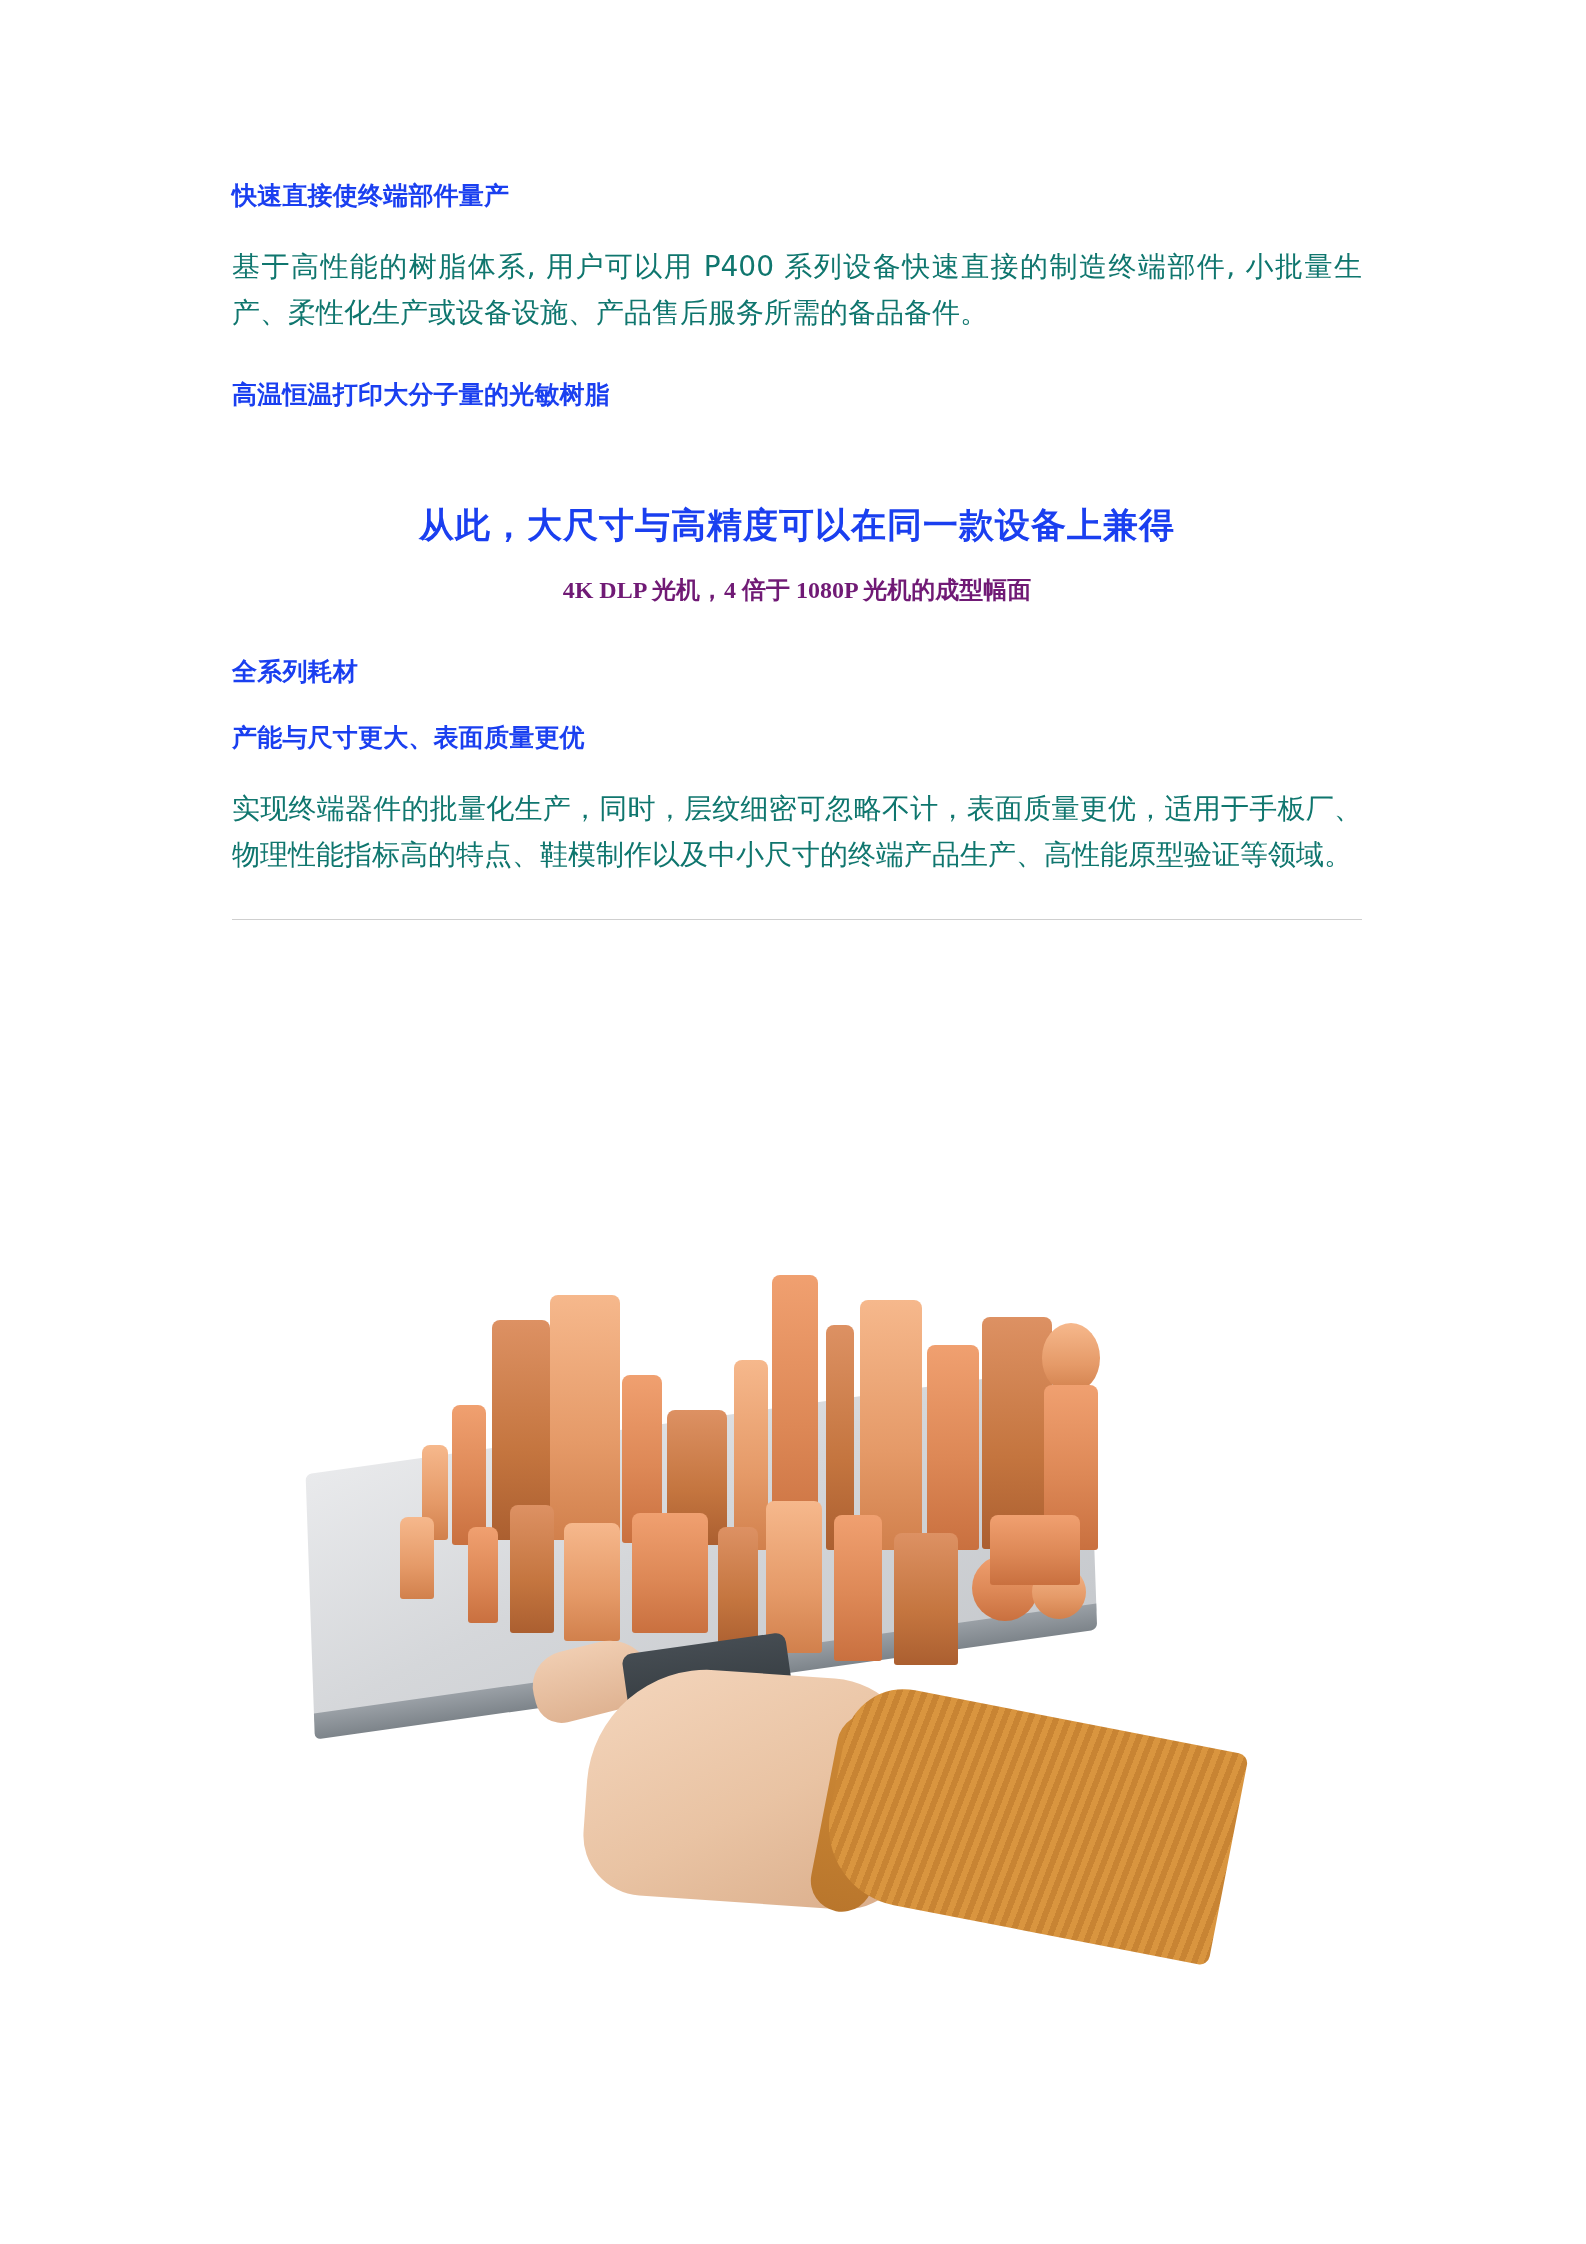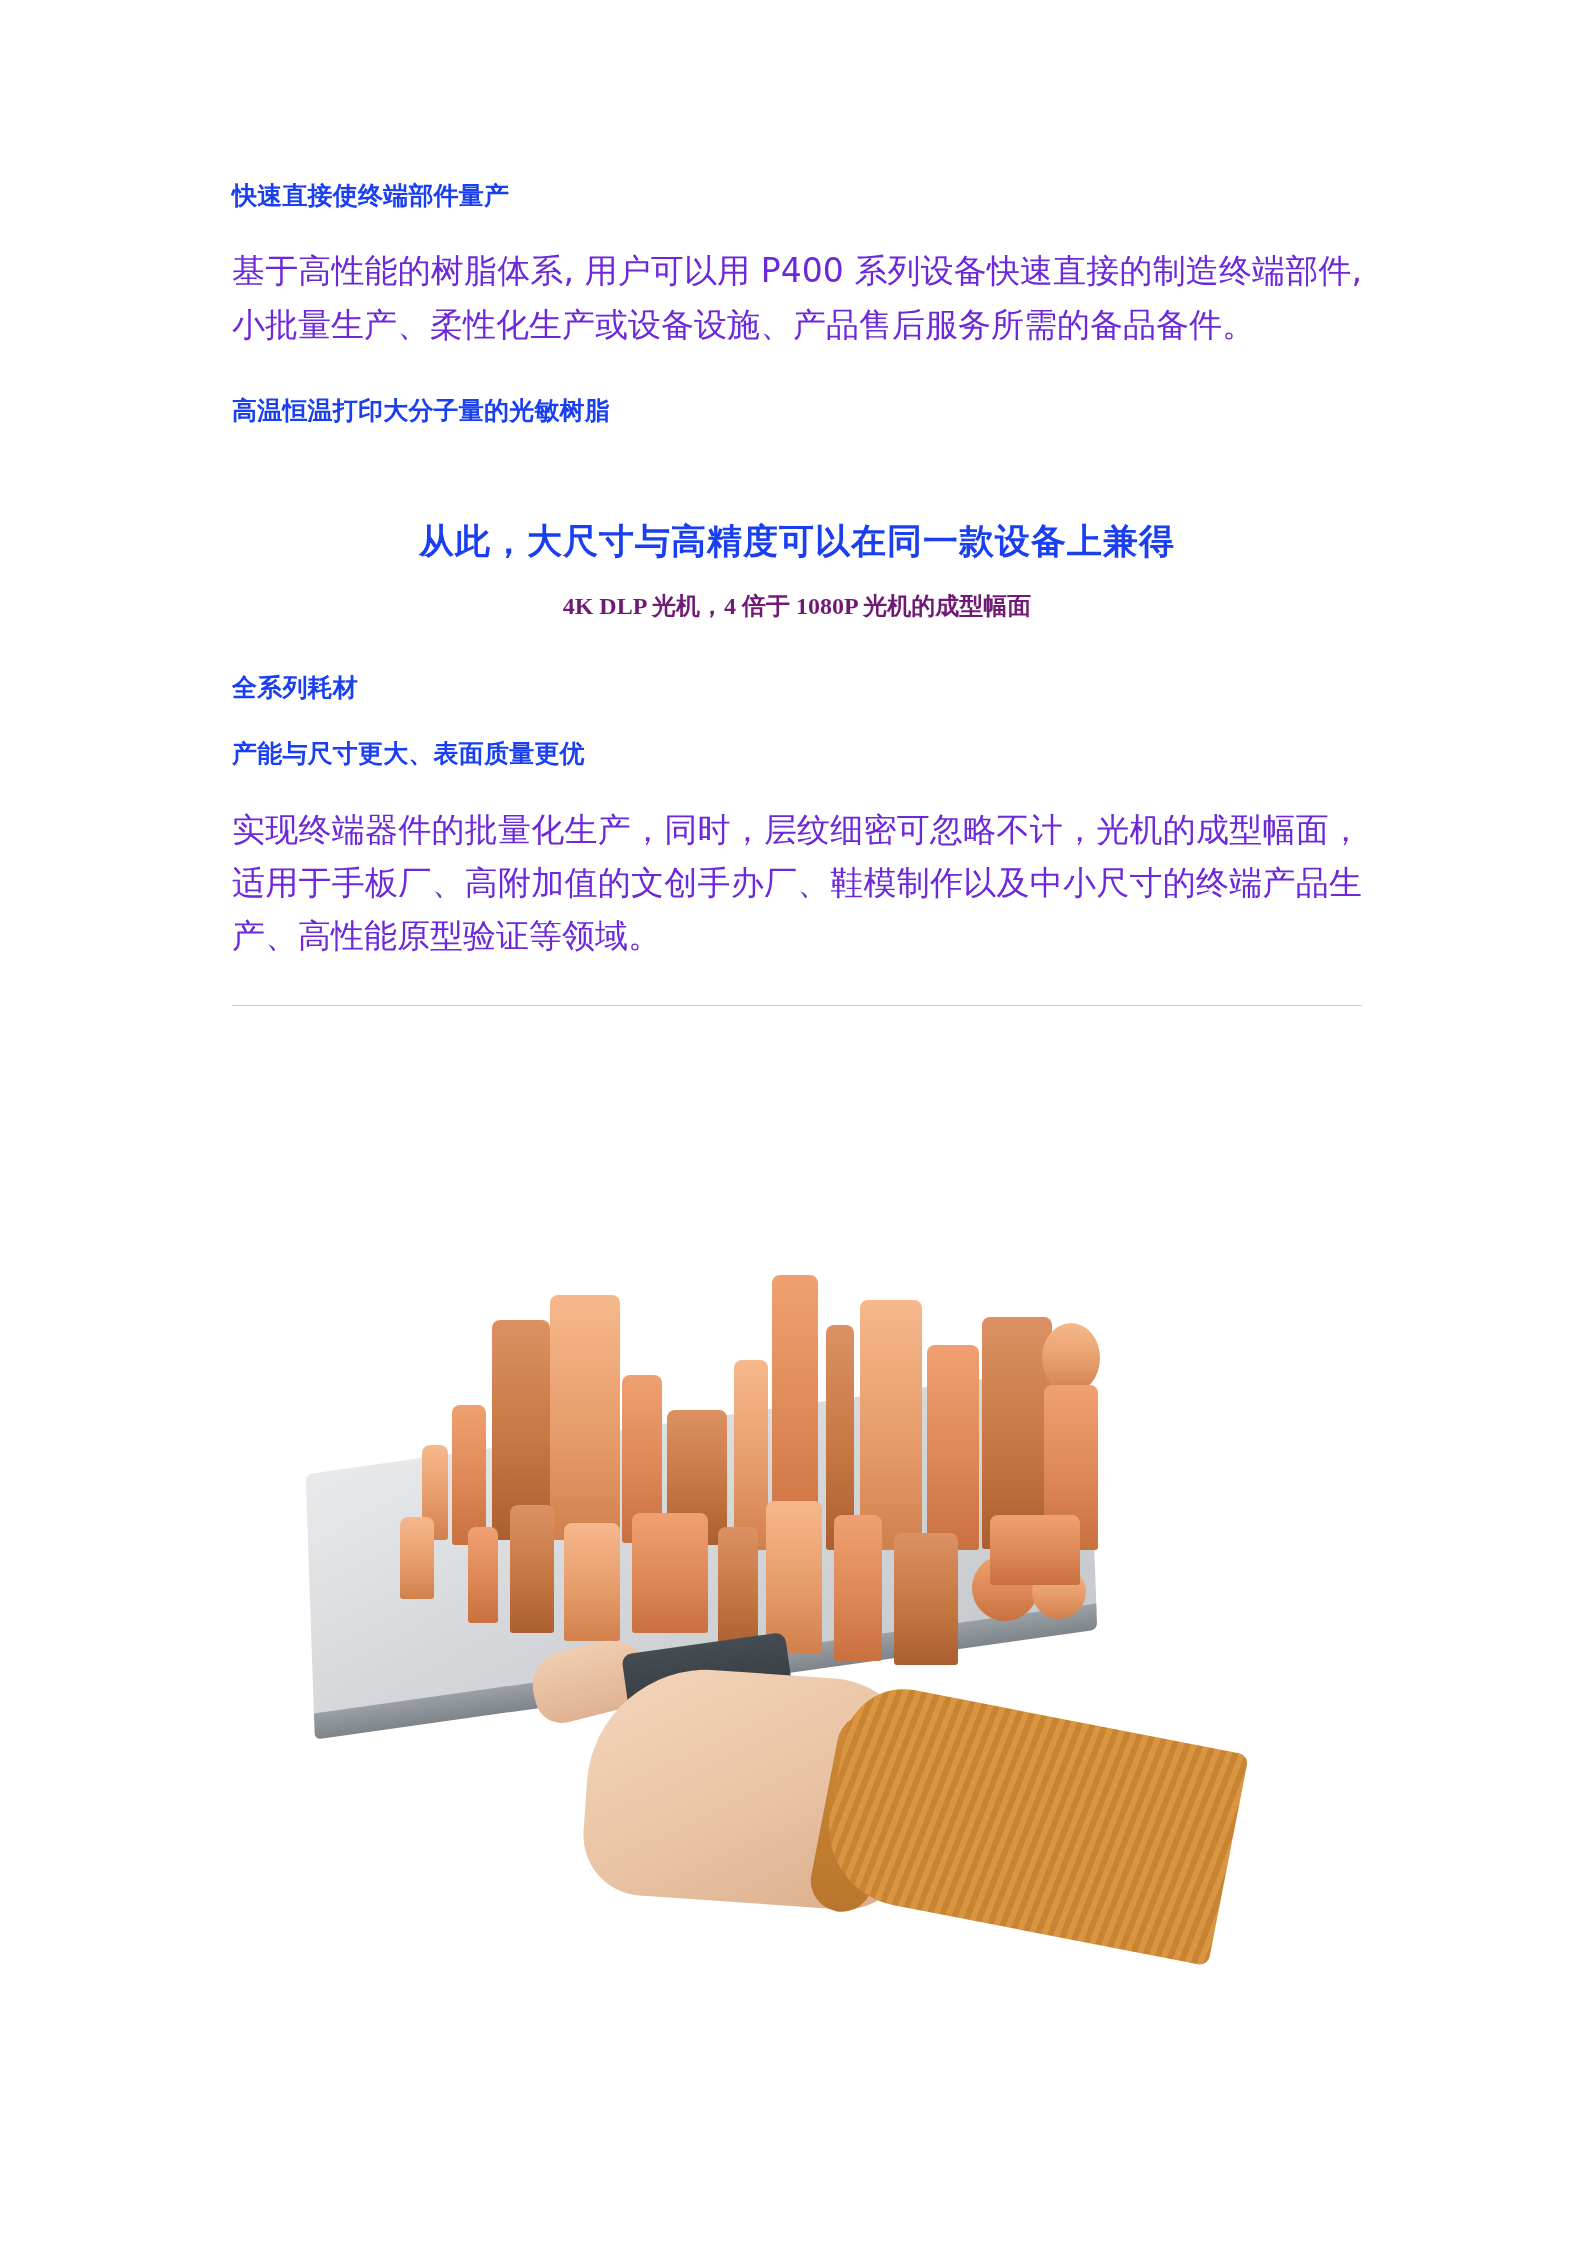--- a/index.html
+++ b/index.html
@@ -31,22 +31,22 @@
   .heading-blue {
     color: #1a3ff0;
     font-weight: bold;
     font-size: 25px;
     line-height: 1.45;
     margin: 0 0 30px 0;
     font-family: "DejaVu Sans", "Liberation Sans", sans-serif;
     letter-spacing: 0.2px;
   }
   .para {
-    color: #6d28d9;
-    font-size: 33px;
+    color: #0f766e;
+    font-size: 28px;
     line-height: 1.62;
     margin: 0 0 42px 0;
     font-family: "DejaVu Sans", "Liberation Sans", sans-serif;
     text-align: justify;
   }
   .spacer-lg { height: 58px; }
   .title-center {
     text-align: center;
     color: #1a3ff0;
     font-weight: bold;
@@ -196,21 +196,21 @@
     <h3 class="heading-blue">高温恒温打印大分子量的光敏树脂</h3>
 
     <div class="spacer-lg"></div>
 
     <h1 class="title-center">从此，大尺寸与高精度可以在同一款设备上兼得</h1>
     <h2 class="subtitle-center">4K DLP 光机，4 倍于 1080P 光机的成型幅面</h2>
 
     <h3 class="heading-blue">全系列耗材</h3>
 
     <h3 class="heading-blue">产能与尺寸更大、表面质量更优</h3>
-    <p class="para">实现终端器件的批量化生产，同时，层纹细密可忽略不计，光机的成型幅面，适用于手板厂、高附加值的文创手办厂、鞋模制作以及中小尺寸的终端产品生产、高性能原型验证等领域。</p>
+    <p class="para">实现终端器件的批量化生产，同时，层纹细密可忽略不计，表面质量更优，适用于手板厂、物理性能指标高的特点、鞋模制作以及中小尺寸的终端产品生产、高性能原型验证等领域。</p>
 
     <hr class="hr">
   </div>
 
   <div class="figure">
     <div class="fig-inner">
 
       <div class="plate">
         <div class="plate-top"></div>
         <div class="plate-edge"></div>

